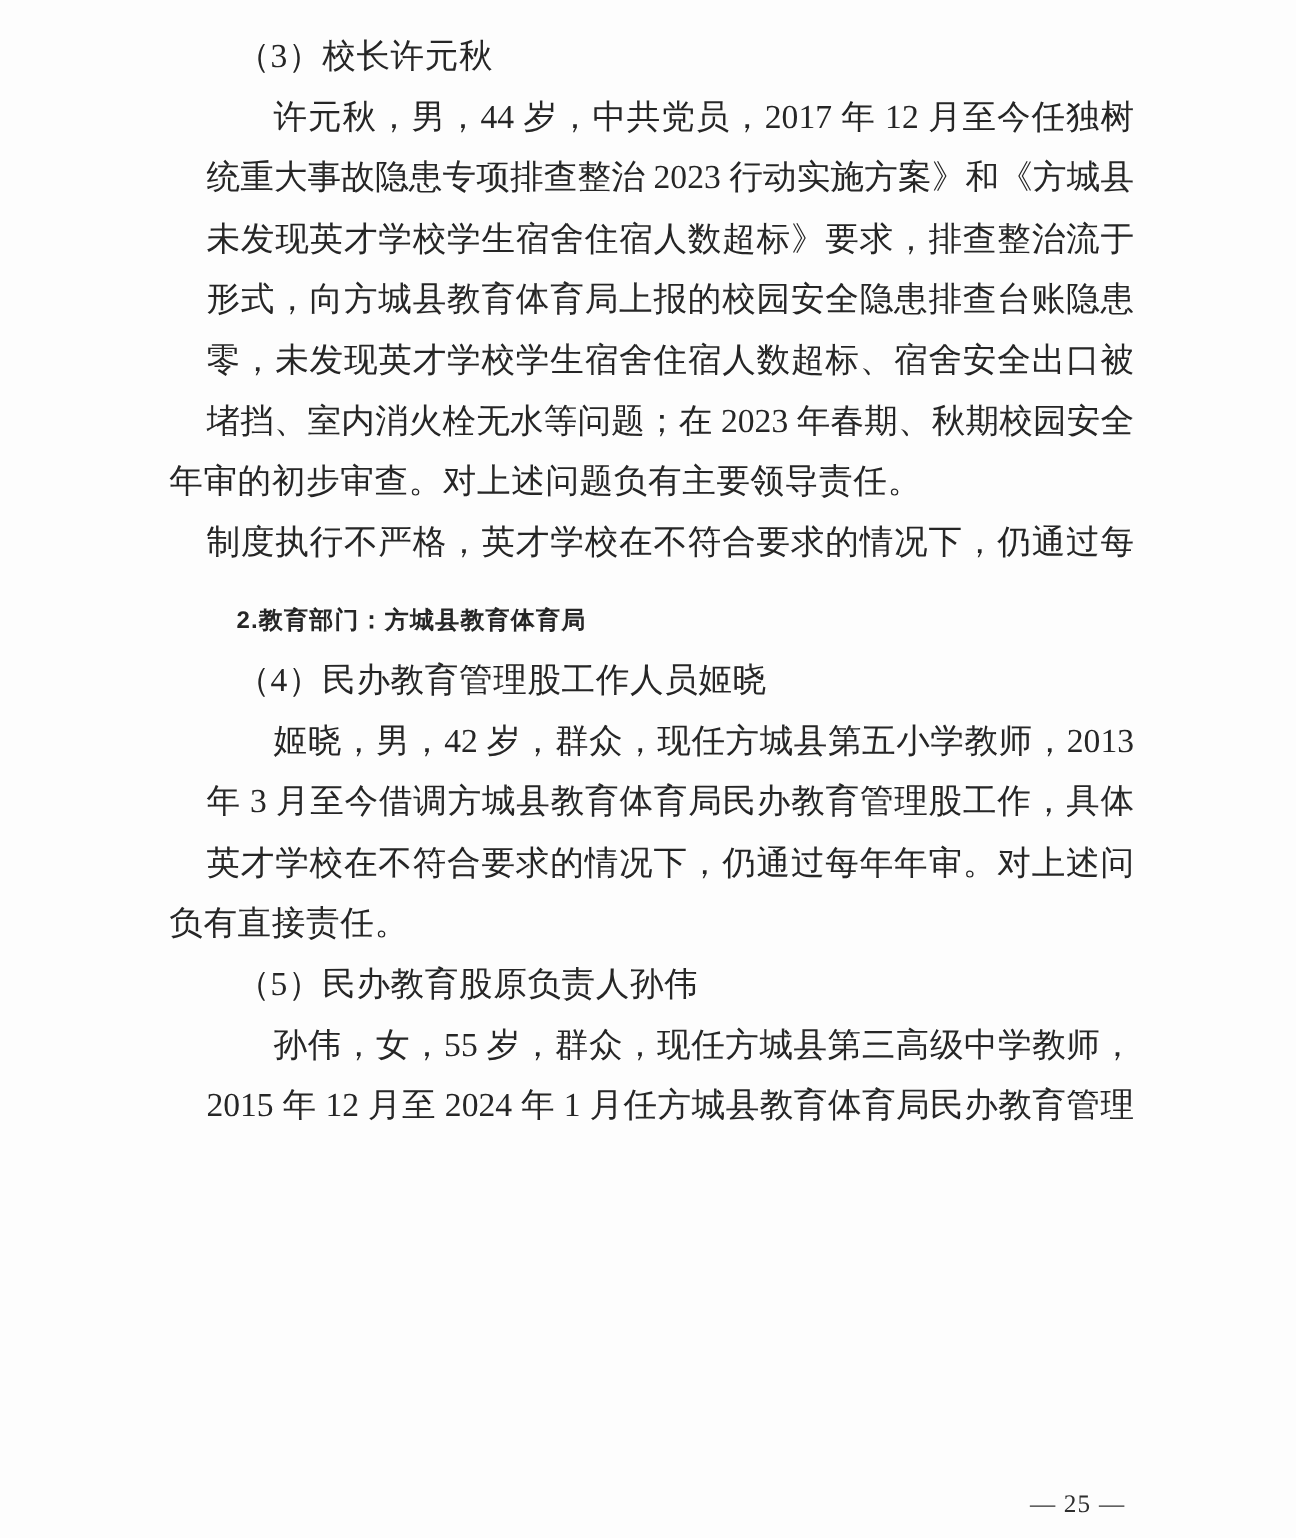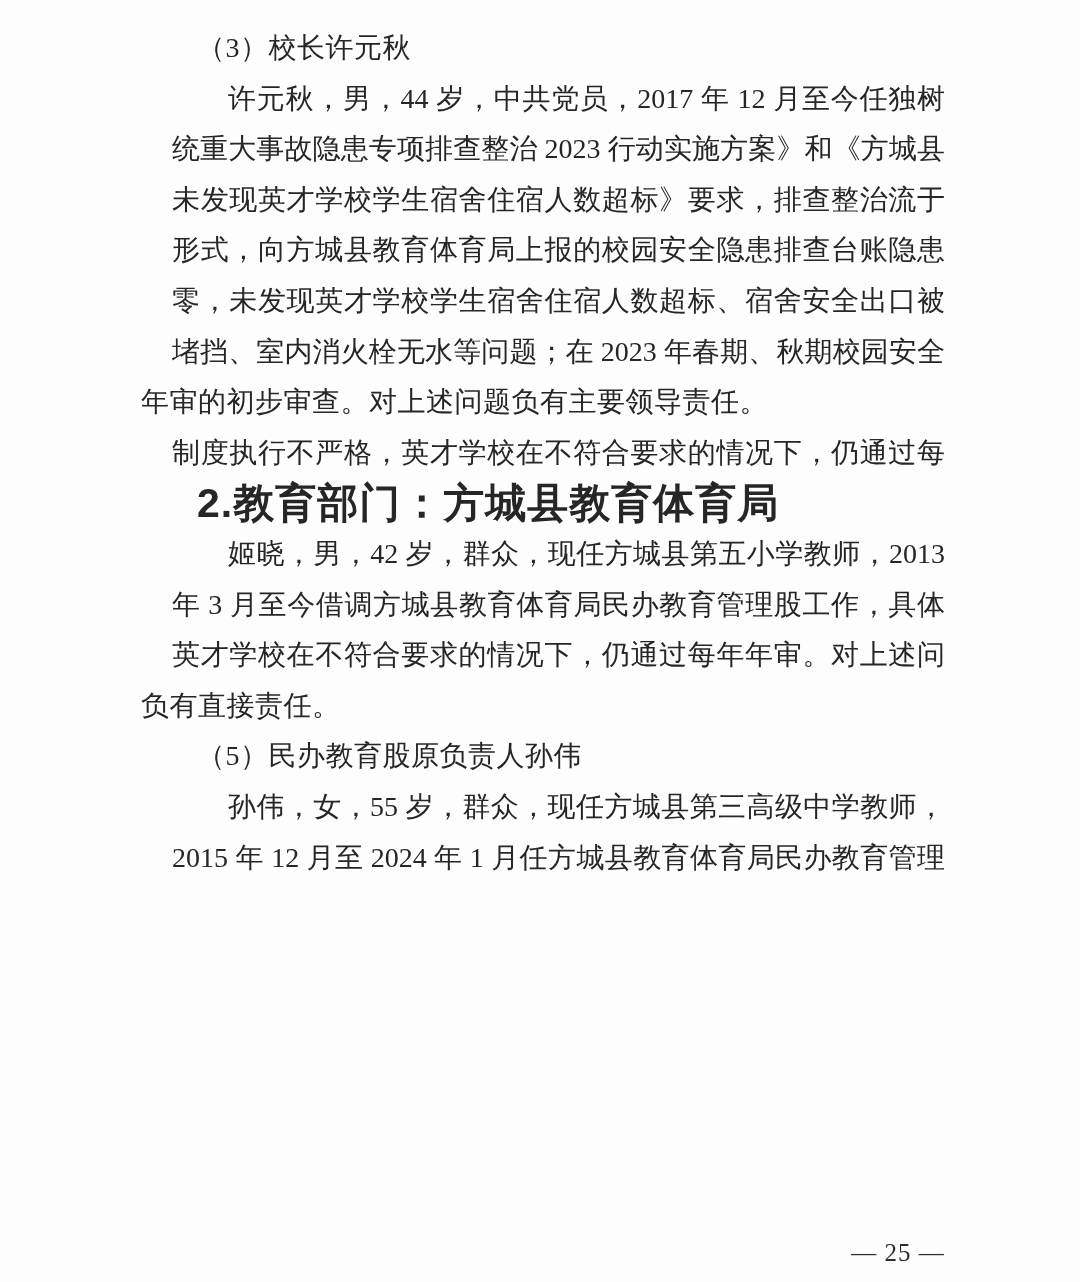--- a/index.html
+++ b/index.html
@@ -35,51 +35,53 @@
     text-align-last: justify;
     letter-spacing: 0;
     margin-left: 31px;
   }
   .ln.ind {
     text-indent: 56px;
   }
   .ln.boldhead {
     font-family: "Liberation Sans", "DejaVu Sans", sans-serif;
     font-weight: 700;
-    font-size: 41px;
+    font-size: 20px;
     letter-spacing: 1px;
+    margin-top: 14px;
   }
   .footer {
     position: absolute;
     left: 838px;
     top: 1236px;
     width: 120px;
     height: 34px;
     line-height: 34px;
-    font-size: 25px;
+    font-size: 21px;
     text-align: center;
     color: #2e2e2e;
     letter-spacing: 1px;
   }
 </style>
 </head>
 <body>
 
 <div class="page">
   <div class="textblock">
     <div class="ln ind">（3）校长许元秋</div>
     <div class="ln ind just">许元秋，男，44 岁，中共党员，2017 年 12 月至今任独树镇</div>
     <div class="ln just">统重大事故隐患专项排查整治 2023 行动实施方案》和《方城县</div>
     <div class="ln just">未发现英才学校学生宿舍住宿人数超标》要求，排查整治流于</div>
     <div class="ln just">形式，向方城县教育体育局上报的校园安全隐患排查台账隐患为</div>
     <div class="ln just">零，未发现英才学校学生宿舍住宿人数超标、宿舍安全出口被床</div>
     <div class="ln just">堵挡、室内消火栓无水等问题；在 2023 年春期、秋期校园安全</div>
     <div class="ln">年审的初步审查。对上述问题负有主要领导责任。</div>
     <div class="ln just">制度执行不严格，英才学校在不符合要求的情况下，仍通过每年</div>
     <div class="ln ind boldhead">2.教育部门：方城县教育体育局</div>
+    <div class="ln ind">（4）民办教育管理股工作人员姬晓</div>
     <div class="ln ind just">姬晓，男，42 岁，群众，现任方城县第五小学教师，2013</div>
     <div class="ln just">年 3 月至今借调方城县教育体育局民办教育管理股工作，具体负</div>
     <div class="ln just">英才学校在不符合要求的情况下，仍通过每年年审。对上述问题</div>
     <div class="ln">负有直接责任。</div>
     <div class="ln ind">（5）民办教育股原负责人孙伟</div>
     <div class="ln ind just">孙伟，女，55 岁，群众，现任方城县第三高级中学教师，</div>
     <div class="ln just">2015 年 12 月至 2024 年 1 月任方城县教育体育局民办教育管理</div>
   </div>
 
   <div class="footer">— 25 —</div>

